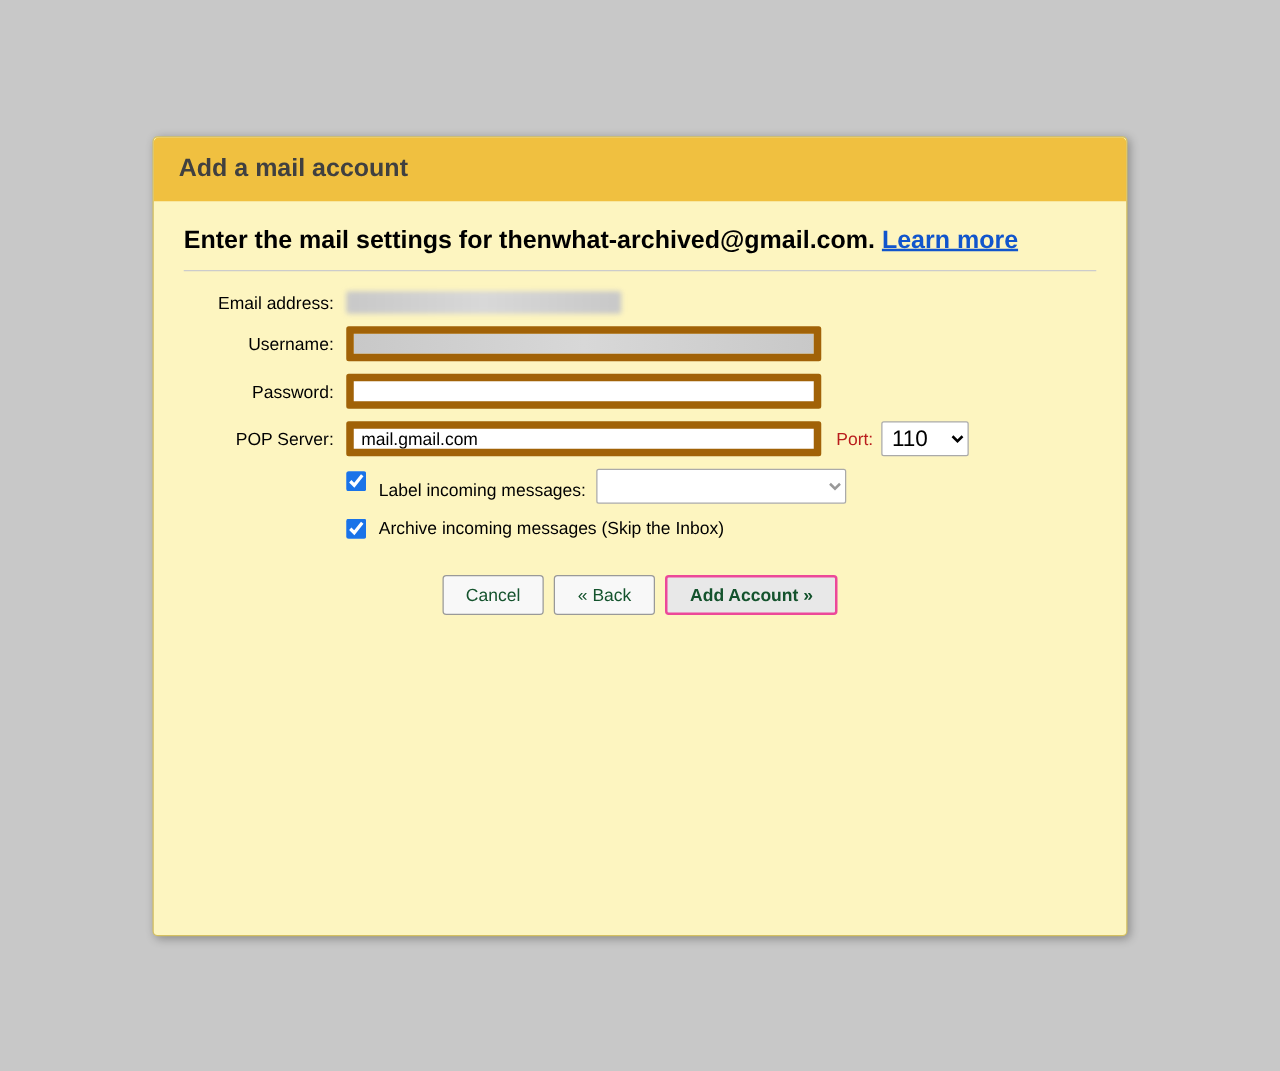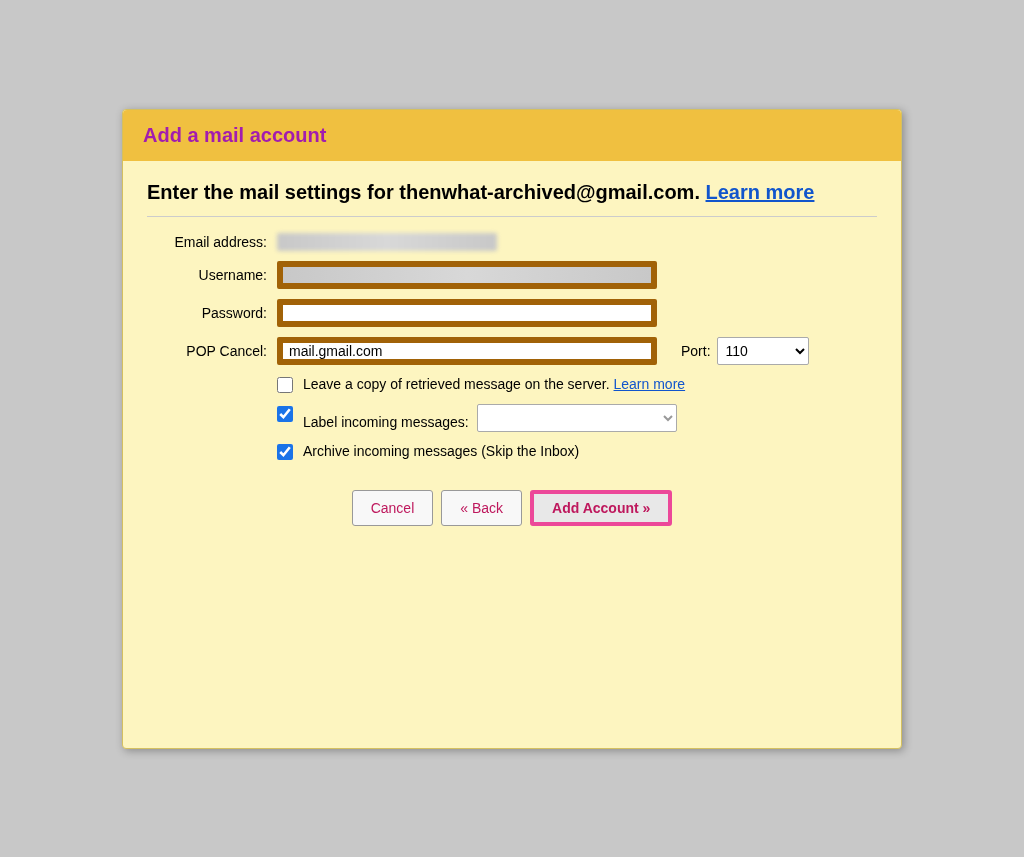--- a/index.html
+++ b/index.html
@@ -31,21 +31,21 @@
 
     .dialog-header {
       background: #f0c040;
       padding: 14px 20px;
       border-radius: 4px 4px 0 0;
     }
 
     .dialog-header h1 {
       font-size: 20px;
       font-weight: bold;
-      color: #a21caf;
+      color: #404040;
     }
 
     .dialog-body {
       padding: 20px 24px 30px 24px;
     }
 
     .intro-text {
       font-size: 20px;
       font-weight: bold;
       color: #000;
@@ -89,34 +89,34 @@
       border-radius: 2px;
     }
 
     .pop-server-row {
       display: flex;
       align-items: center;
       margin-bottom: 10px;
     }
 
     .port-label {
-      margin-left: 24px;
+      margin-left: 12px;
       margin-right: 6px;
       font-size: 14px;
-      color: #000000;
+      color: #b91c1c;
     }
 
     .port-select {
       height: 28px;
       border: 1px solid #aaa;
       background: #fff;
-      font-size: 14px;
+      font-size: 18px;
       padding: 0 4px;
       border-radius: 2px;
-      width: 92px;
+      width: 70px;
     }
 
     .options-section {
       margin-left: 130px;
       margin-top: 6px;
     }
 
     .option-row {
       display: flex;
       align-items: flex-start;
@@ -167,27 +167,27 @@
       gap: 8px;
     }
 
     .btn {
       padding: 6px 18px;
       font-size: 14px;
       border: 1px solid #999;
       border-radius: 3px;
       cursor: pointer;
       background: #f8f8f8;
-      color: #be185d;
+      color: #14532d;
     }
 
     .btn-primary {
       background: #e8e8e8;
       font-weight: bold;
-      border: 4px solid #ec4899;
+      border: 2px solid #ec4899;
     }
 
     .blurred-text {
       display: inline-block;
       width: 220px;
       height: 18px;
       background: linear-gradient(90deg, #c8c8c8 0%, #d8d8d8 50%, #c8c8c8 100%);
       border-radius: 2px;
       vertical-align: middle;
       filter: blur(2px);
@@ -219,38 +219,31 @@
         <div class="form-label">Username:</div>
         <input type="text" class="form-input" style="background: linear-gradient(90deg, rgb(200, 200, 200) 0%, rgb(216, 216, 216) 50%, rgb(200, 200, 200) 100%); color: transparent;">
       </div>
 
       <div class="form-row">
         <div class="form-label">Password:</div>
         <input type="password" class="form-input" style="">
       </div>
 
       <div class="pop-server-row">
-        <div class="form-label">POP Cancel:</div>
+        <div class="form-label">POP Server:</div>
         <input type="text" class="form-input" value="mail.gmail.com" style="">
         <span class="port-label">Port:</span>
         <select class="port-select">
           <option>110</option>
           <option>995</option>
         </select>
       </div>
 
       <div class="options-section">
 
-        <div class="option-row">
-          <input type="checkbox" style="">
-          <span class="option-text">
-            <span>Leave a copy of retrieved message on the server.</span>
-            <a href="#">Learn more</a>
-          </span>
-        </div>
 
 
         <div class="option-row">
           <input type="checkbox" checked="" style="">
           <span class="option-text label-row">
             <span>Label incoming messages:</span>
             <select class="label-select">
               <option></option>
             </select>
           </span>

